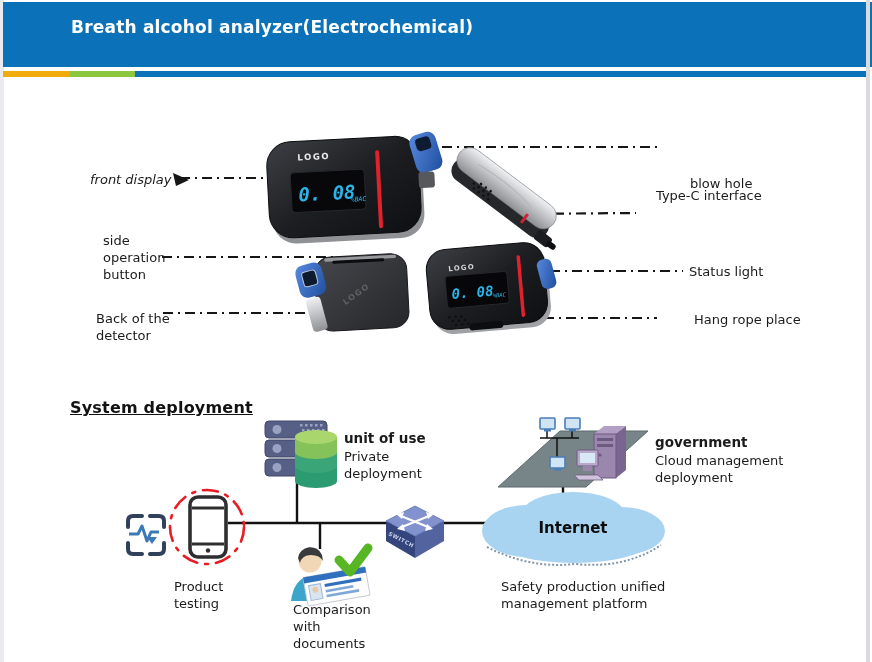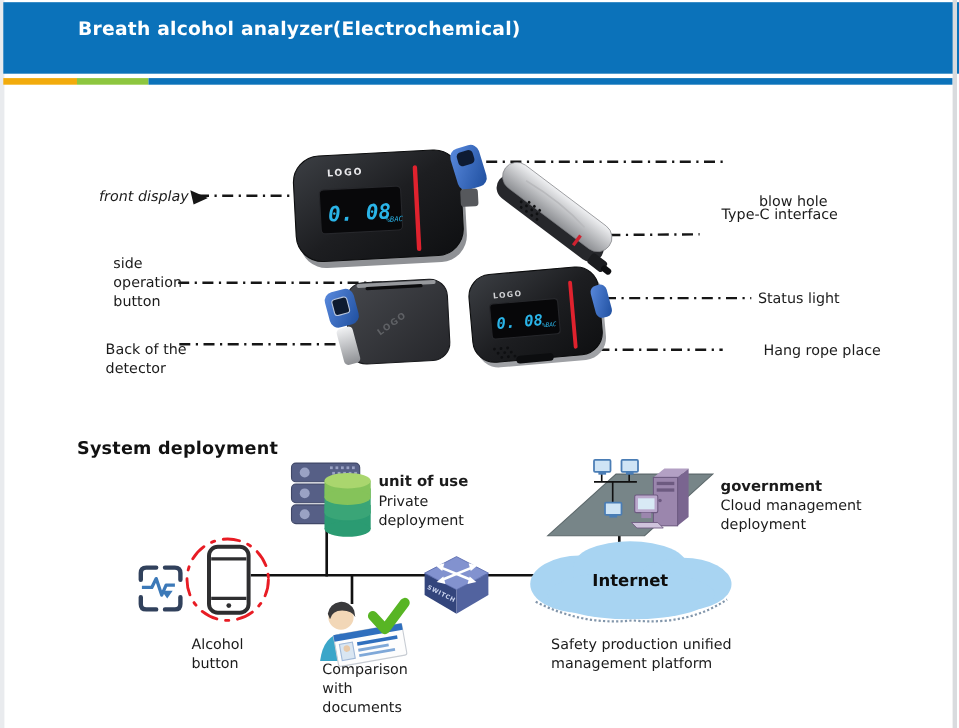--- a/index.html
+++ b/index.html
@@ -27,21 +27,21 @@
   }
   .stripe { position: absolute; left: 3px; top: 71px; right: 6px; height: 6px; display: flex; }
   .stripe .seg-yellow { width: 67px; height: 6px; }
   .stripe .seg-green  { width: 65px; height: 6px; }
   .stripe .seg-blue   { flex: 1; height: 6px; }
 
   .section-heading {
     position: absolute; color: #121212; font-size: 16px; font-weight: bold; letter-spacing: 0.2px;
   }
   #heading-product { left: 63px; top: 103px; }
-  #heading-deploy  { left: 70px; top: 398px; }
+  #heading-deploy  { left: 70px; top: 398px; text-decoration: underline; }
 
   .label {
     position: absolute; color: #1b1b1b; font-size: 13px; line-height: 17px;
   }
   .label.bold-title { font-weight: bold; font-size: 13.5px; text-align: center; }
 
   svg.figure { position: absolute; left: 0; top: 0; }
   svg text { font-family: "DejaVu Sans", "Liberation Sans", sans-serif; }
   .logo-text { font-size: 8.5px; font-weight: bold; letter-spacing: 1.6px; fill: #e9e9ec; }
   .lcd-value { font-family: "DejaVu Sans Mono", monospace; font-style: italic; font-weight: bold; fill: #2ab4e8; }
@@ -312,18 +312,18 @@
   <div class="label" style="left:90px; top:171px;font-style:italic;">front display</div>
   <div class="label" style="left:90px; top:232px; width:72px;margin-left:13px;">side operation button</div>
   <div class="label" style="left:96px; top:310px; width:78px;">Back of the detector</div>
 
   <div class="label bold-title" style="left:344px; top:430px;">unit of use</div>
   <div class="label" style="left:344px; top:448px; width:110px;">Private deployment</div>
 
   <div class="label bold-title" style="left:655px; top:434px;">government</div>
   <div class="label" style="left:655px; top:452px; width:158px;">Cloud management deployment</div>
 
-  <div class="label" style="left:174px; top:578px; width:72px;">Alcohol button</div>
+  <div class="label" style="left:174px; top:578px; width:72px;">Product testing</div>
   <div class="label" style="left:293px; top:601px; width:104px;">Comparison with documents</div>
   <div class="label" style="left:501px; top:578px; width:178px;">Safety production unified management platform</div>
 
   <div class="edge-right"></div>
 </div>
 
 </body></html>

